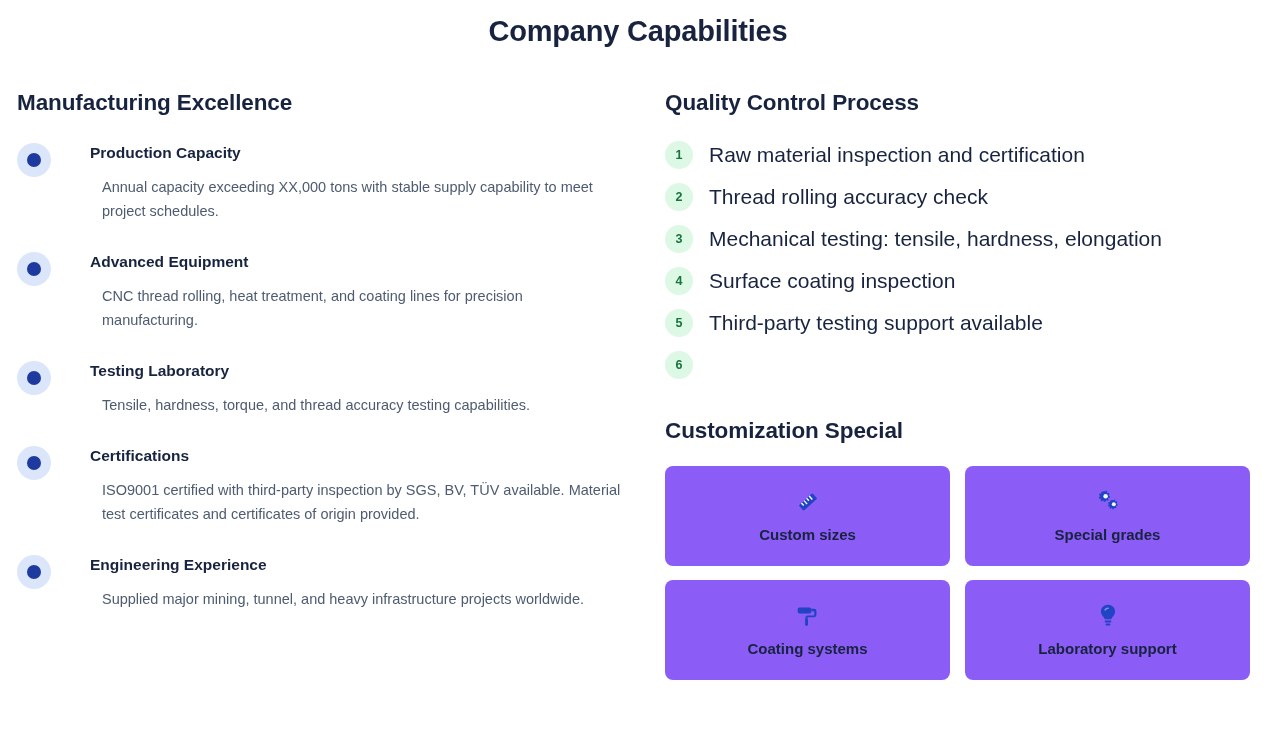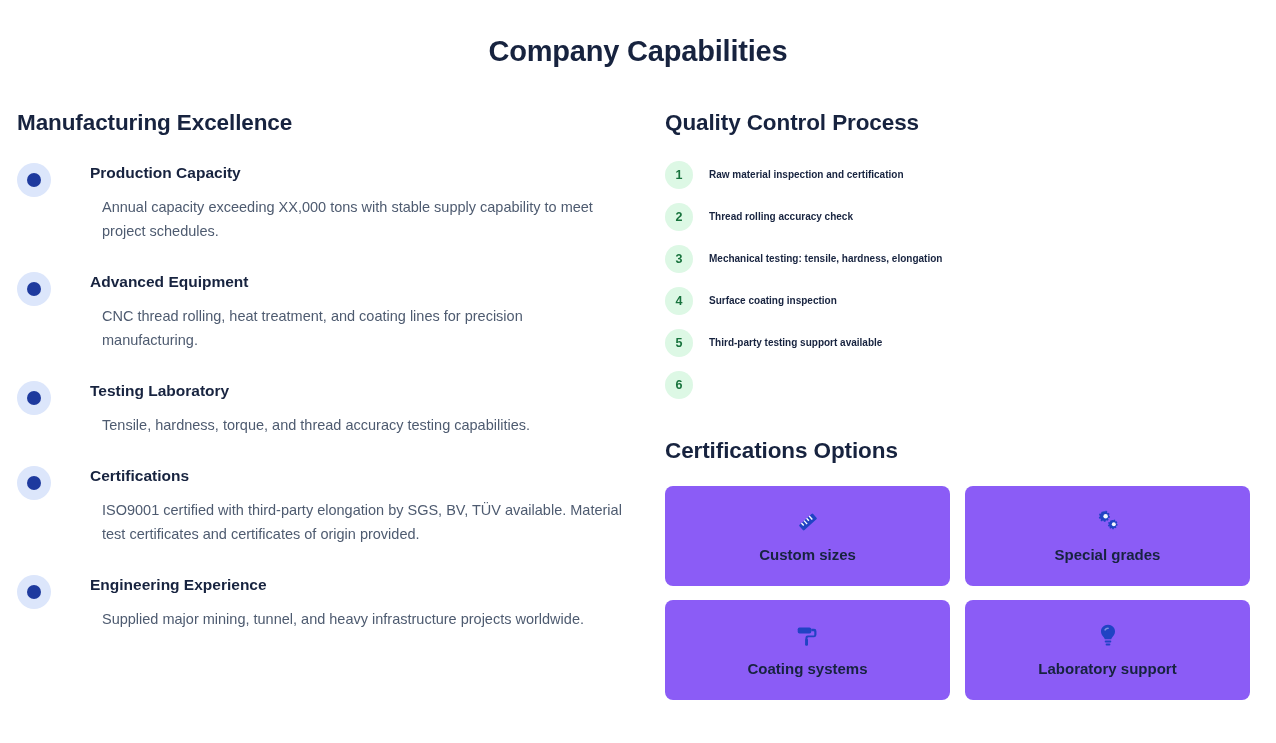--- a/index.html
+++ b/index.html
@@ -16,22 +16,22 @@
     overflow: hidden;
     position: relative;
   }
 
   .page-title {
     text-align: center;
     font-size: 29px;
     font-weight: bold;
     color: #17233f;
     letter-spacing: -0.2px;
-    margin: 8px;
-    padding-top: 26px;
+    margin: 0;
+    padding-top: 14px;
     line-height: 34px;
   }
 
   .columns {
     display: flex;
     align-items: flex-start;
     padding: 0;
     margin-top: 41px;
   }
 
@@ -125,22 +125,22 @@
     background: #ddf8e5;
     color: #18733d;
     font-size: 12.5px;
     font-weight: bold;
     display: flex;
     align-items: center;
     justify-content: center;
     margin-right: 16px;
   }
   .step-text {
-    font-size: 10px;
-    font-weight: bold;
+    font-size: 21px;
+    font-weight: normal;
     color: #17233f;
     line-height: 22px;
     text-align: right;
   }
 
   
   .cards-grid {
     display: grid;
     grid-template-columns: 285px 285px;
     grid-gap: 14px 15px;
@@ -204,21 +204,21 @@
         <div class="feature-body">
           <div class="feature-title">Testing Laboratory</div>
           <p class="feature-desc">Tensile, hardness, torque, and thread accuracy testing capabilities.</p>
         </div>
       </li>
 
       <li class="feature-item">
         <span class="feature-bullet"></span>
         <div class="feature-body">
           <div class="feature-title">Certifications</div>
-          <p class="feature-desc">ISO9001 certified with third-party elongation by SGS, BV, TÜV available. Material test certificates and certificates of origin provided.</p>
+          <p class="feature-desc">ISO9001 certified with third-party inspection by SGS, BV, TÜV available. Material test certificates and certificates of origin provided.</p>
         </div>
       </li>
 
       <li class="feature-item">
         <span class="feature-bullet"></span>
         <div class="feature-body">
           <div class="feature-title">Engineering Experience</div>
           <p class="feature-desc">Supplied major mining, tunnel, and heavy infrastructure projects worldwide.</p>
         </div>
       </li>
@@ -248,21 +248,21 @@
       </li>
       <li class="step-item">
         <span class="step-badge">5</span>
         <span class="step-text">Third-party testing support available</span>
       </li>
       <li class="step-item">
         <span class="step-badge">6</span>
       </li>
     </ul>
 
-    <h2 class="section-heading" style="margin-bottom:0;">Certifications Options</h2>
+    <h2 class="section-heading" style="margin-bottom:0;">Customization Special</h2>
 
     <div class="cards-grid">
 
       <div class="option-card">
         <span class="card-icon">
           <svg width="26" height="26" viewBox="0 0 24 24">
             <g transform="rotate(-42 12 12)">
               <rect x="3.5" y="8.6" width="17" height="6.8" rx="1.1" fill="#2143c4"></rect>
               <rect x="6.3" y="8.6" width="1.25" height="3.1" fill="#ffffff"></rect>
               <rect x="9.5" y="8.6" width="1.25" height="4.3" fill="#ffffff"></rect>

